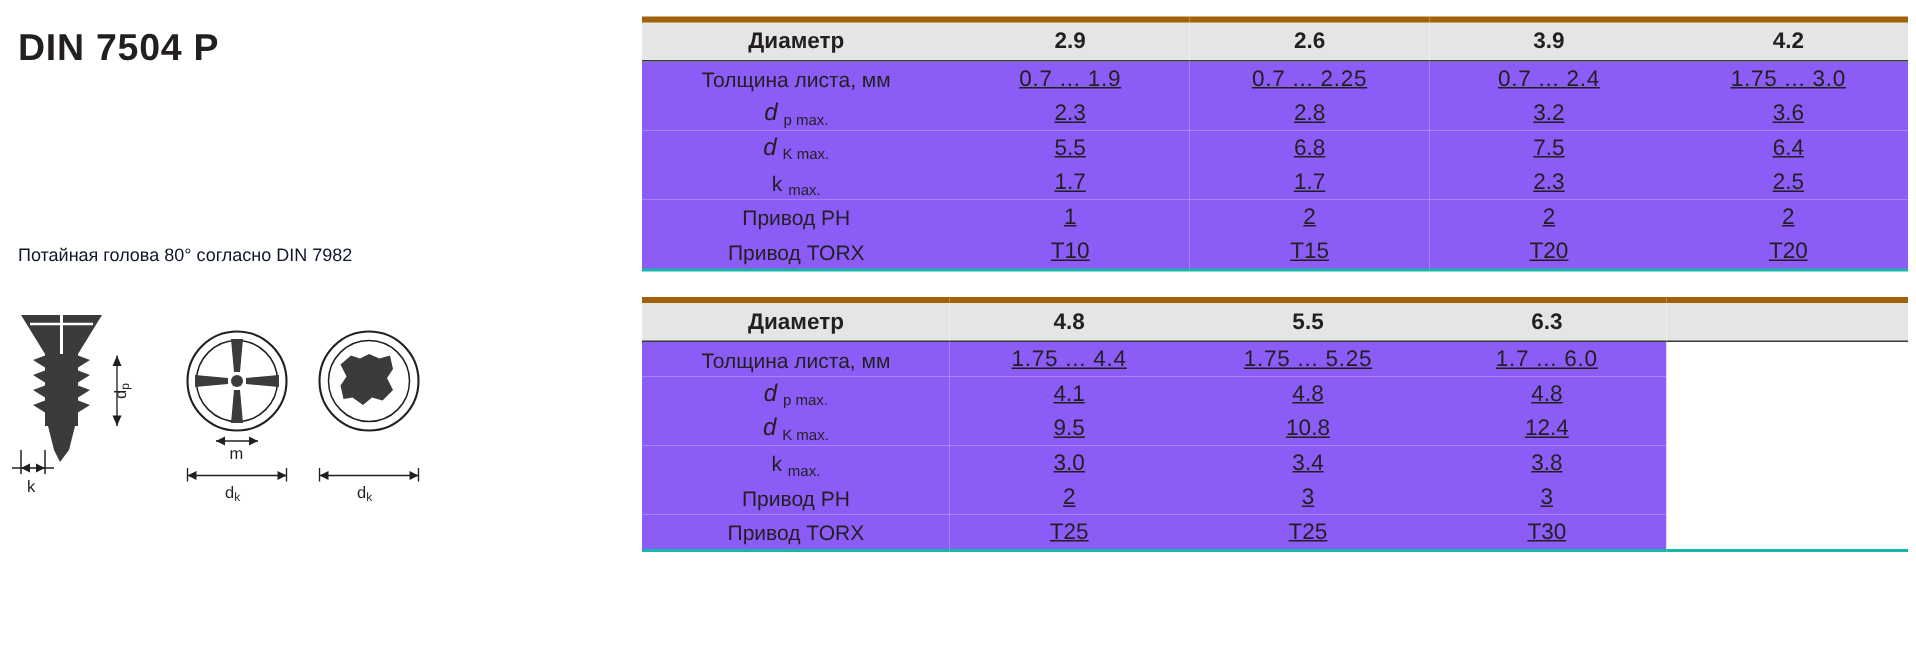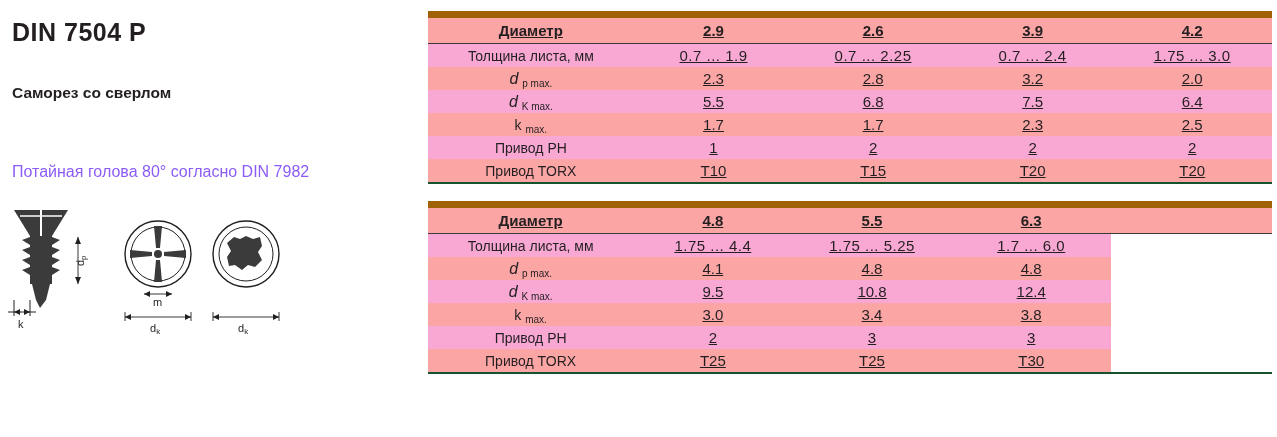--- a/index.html
+++ b/index.html
@@ -43,22 +43,22 @@
     font-size: 15.5px;
     font-weight: bold;
     line-height: 21px;
     color: #231f20;
     width: 330px;
   }
   .note {
     position: absolute;
     left: 12px;
     top: 163px;
-    font-size: 16px;
-    color: #8b5cf6;
+    font-size: 12px;
+    color: #0f172a;
   }
   
   .drawing {
     position: absolute;
     left: 6px;
     top: 196px;
     width: 300px;
     height: 140px;
   }
   
@@ -81,52 +81,50 @@
   col.val3  { width: 159px; }
   col.pad   { width: 161px; }
 
   th, td {
     height: 23px;
     padding: 0 6px;
     border: none;
     vertical-align: middle;
   }
   tr.head th {
-    background: #fca5a5;
+    background: #e5e5e5;
     font-size: 15px;
     font-weight: bold;
     text-align: center;
     height: 25px;
-    border-top: 7px solid #a16207;
+    border-top: 4px solid #a16207;
     border-bottom: 1px solid #3a3a3a;
-    text-decoration: underline;
   }
   tr.head th.lbl-cell { text-align: center; }
   td.lbl-cell {
     text-align: center;
     font-size: 14px;
   }
   td.val { text-align: center; text-decoration: underline; }
-  tr.shade td { background: #f9a8d4; }
-  tr.plain td { background: #fca5a5; }
-  tr.last td { border-bottom: 2px solid #14532d; }
+  tr.shade td { background: #8b5cf6; }
+  tr.plain td { background: #8b5cf6; }
+  tr.last td { border-bottom: 2px solid #14b8a6; }
   .sub { font-size: 10px; vertical-align: baseline; position: relative; top: 3px; }
   .italic-d { font-style: italic; font-size: 16px; }
   td.empty { background: #ffffff !important; }
   .thickness-val { letter-spacing: .5px; }
 </style>
 </head>
 <body>
 
 <div class="page">
 
   <div class="left">
     <div class="din-title">DIN 7504 P</div>
     <div class="subtitle">
-      <div>Саморез со сверлом</div>
     </div>
     <div class="note">Потайная голова 80° согласно DIN 7982</div>
 
     <div class="drawing">
       <svg width="300" height="140" viewBox="0 0 300 140" xmlns="http://www.w3.org/2000/svg">
 
         <g>
 
           <polygon points="8,14 62,14 46,40 24,40" fill="#3b3b3b"></polygon>
 
@@ -236,21 +234,21 @@
           <td class="val thickness-val">0.7 ... 1.9</td>
           <td class="val thickness-val">0.7 ... 2.25</td>
           <td class="val thickness-val">0.7 ... 2.4</td>
           <td class="val thickness-val">1.75 ... 3.0</td>
         </tr>
         <tr class="plain">
           <td class="lbl-cell"><span class="italic-d">d</span> <span class="sub">p max.</span></td>
           <td class="val">2.3</td>
           <td class="val">2.8</td>
           <td class="val">3.2</td>
-          <td class="val">2.0</td>
+          <td class="val">3.6</td>
         </tr>
         <tr class="shade">
           <td class="lbl-cell"><span class="italic-d">d</span> <span class="sub">K max.</span></td>
           <td class="val">5.5</td>
           <td class="val">6.8</td>
           <td class="val">7.5</td>
           <td class="val">6.4</td>
         </tr>
         <tr class="plain">
           <td class="lbl-cell">k <span class="sub">max.</span></td>

